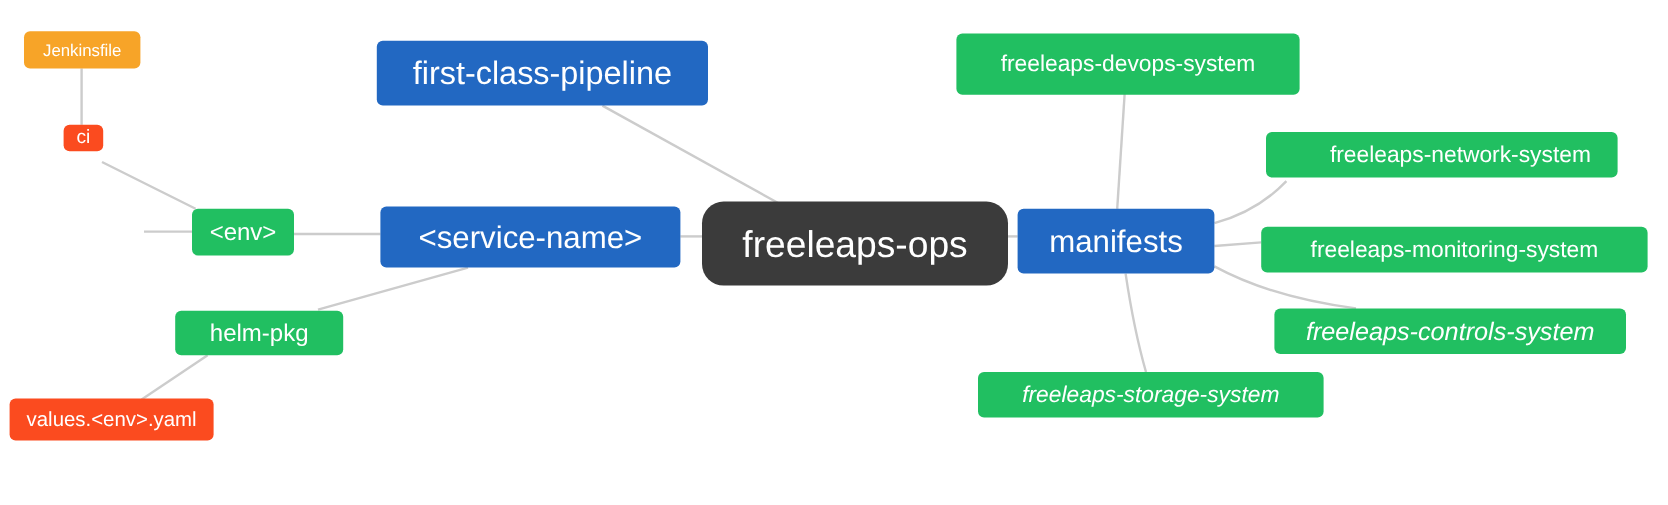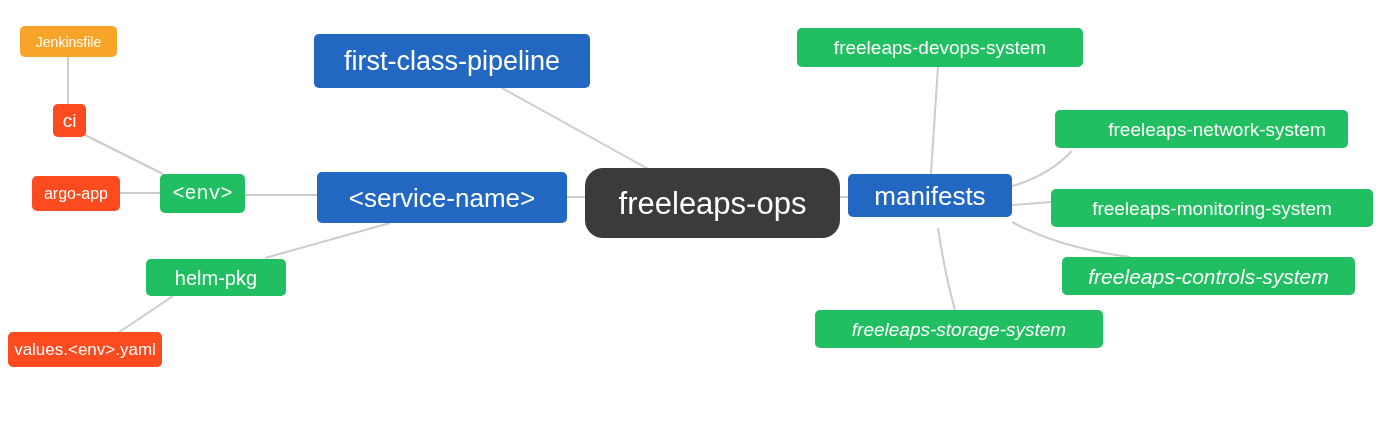--- a/index.html
+++ b/index.html
@@ -39,30 +39,30 @@
     box-sizing: border-box;
   }
   .node.orange { background: #f7a428; text-align: right; }
   .node.red    { background: #fb4b1f; }
   .node.green  { background: #21bf61; }
   .node.blue   { background: #2268c2; }
   .node.dark   { background: #3b3b3b; border-radius: 18px; }
 
   
   #n-jenkinsfile { left:20px;  top:26px;  width:97px;  height:31px; font-size:14px; }
-  #n-ci          { left:53px;  top:104px; width:33px;  height:33px; font-size:19px; }
+  #n-ci          { left:53px;  top:104px; width:33px;  height:22px; font-size:16px; }
   #n-argo-app    { left:32px;  top:176px; width:88px;  height:35px; font-size:16px; }
-  #n-env         { left:160px; top:174px; width:85px;  height:39px; font-size:20px;font-family:Liberation Mono, monospace; }
+  #n-env         { left:160px; top:174px; width:85px;  height:39px; font-size:20px; }
   #n-helm-pkg    { left:146px; top:259px; width:140px; height:37px; font-size:20px; }
-  #n-values-yaml { left:8px;   top:332px; width:154px; height:35px; font-size:17px; }
+  #n-values-yaml { left:8px;   top:332px; width:170px; height:35px; font-size:17px; }
   #n-pipeline    { left:314px; top:34px;  width:276px; height:54px; font-size:27px; }
   #n-service     { left:317px; top:172px; width:250px; height:51px; font-size:26px; }
   #n-root        { left:585px; top:168px; width:255px; height:70px; font-size:31px; }
-  #n-manifests   { left:848px; top:174px; width:164px; height:43px; font-size:26px; }
-  #n-devops      { left:797px; top:28px;  width:286px; height:39px; font-size:19px; }
+  #n-manifests   { left:848px; top:174px; width:164px; height:54px; font-size:26px; }
+  #n-devops      { left:797px; top:28px;  width:286px; height:51px; font-size:19px; }
   #n-network     { left:1055px;top:110px; width:293px; height:38px; font-size:19px;padding-left:31px; }
   #n-monitoring  { left:1051px;top:189px; width:322px; height:38px; font-size:19px; }
   #n-controls    { left:1062px;top:257px; width:293px; height:38px; font-size:21px;font-style:italic; }
   #n-storage     { left:815px; top:310px; width:288px; height:38px; font-size:19px;font-style:italic; }
 </style>
 </head>
 <body>
 
 <div class="canvas">
 
@@ -78,21 +78,20 @@
     <line x1="840" y1="197" x2="848" y2="197"></line>
     <line x1="938" y1="66" x2="931" y2="174"></line>
     <path d="M1012,186 Q1048,176 1072,151"></path>
     <line x1="1012" y1="205" x2="1051" y2="202"></line>
     <path d="M1012,222 Q1060,248 1130,257"></path>
     <path d="M938,228 Q945,275 955,310"></path>
   </svg>
 
   <div id="n-jenkinsfile" class="node orange">Jenkinsfile</div>
   <div id="n-ci" class="node red">ci</div>
-  <div id="n-argo-app" class="node red">argo-app</div>
   <div id="n-env" class="node green">&lt;env&gt;</div>
   <div id="n-helm-pkg" class="node green">helm-pkg</div>
   <div id="n-values-yaml" class="node red">values.&lt;env&gt;.yaml</div>
   <div id="n-pipeline" class="node blue">first-class-pipeline</div>
   <div id="n-service" class="node blue">&lt;service-name&gt;</div>
   <div id="n-root" class="node dark">freeleaps-ops</div>
   <div id="n-manifests" class="node blue">manifests</div>
   <div id="n-devops" class="node green">freeleaps-devops-system</div>
   <div id="n-network" class="node green">freeleaps-network-system</div>
   <div id="n-monitoring" class="node green">freeleaps-monitoring-system</div>

